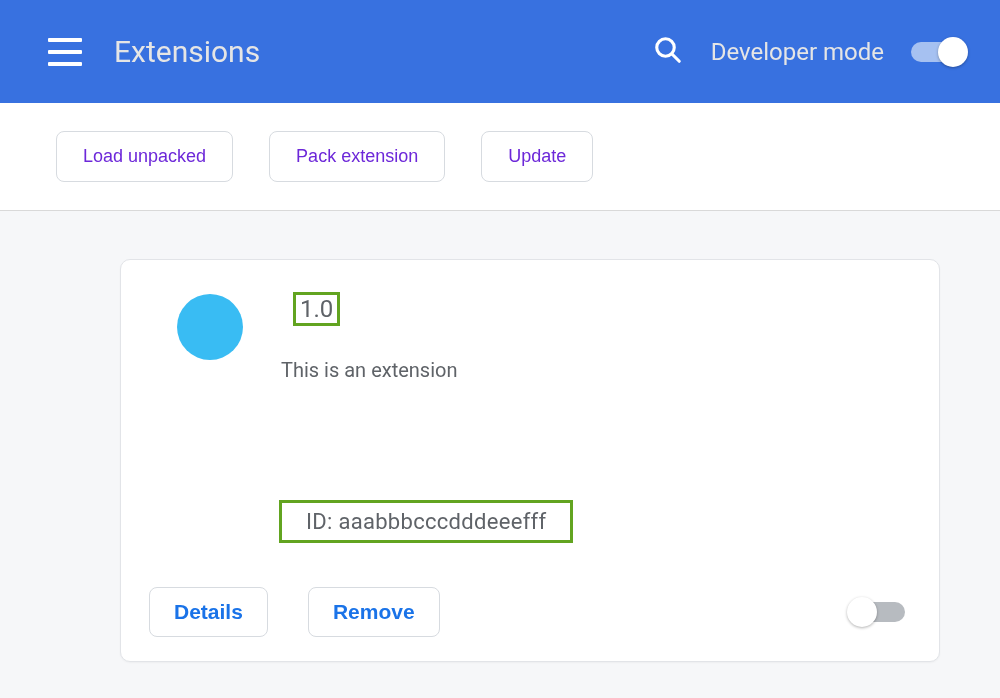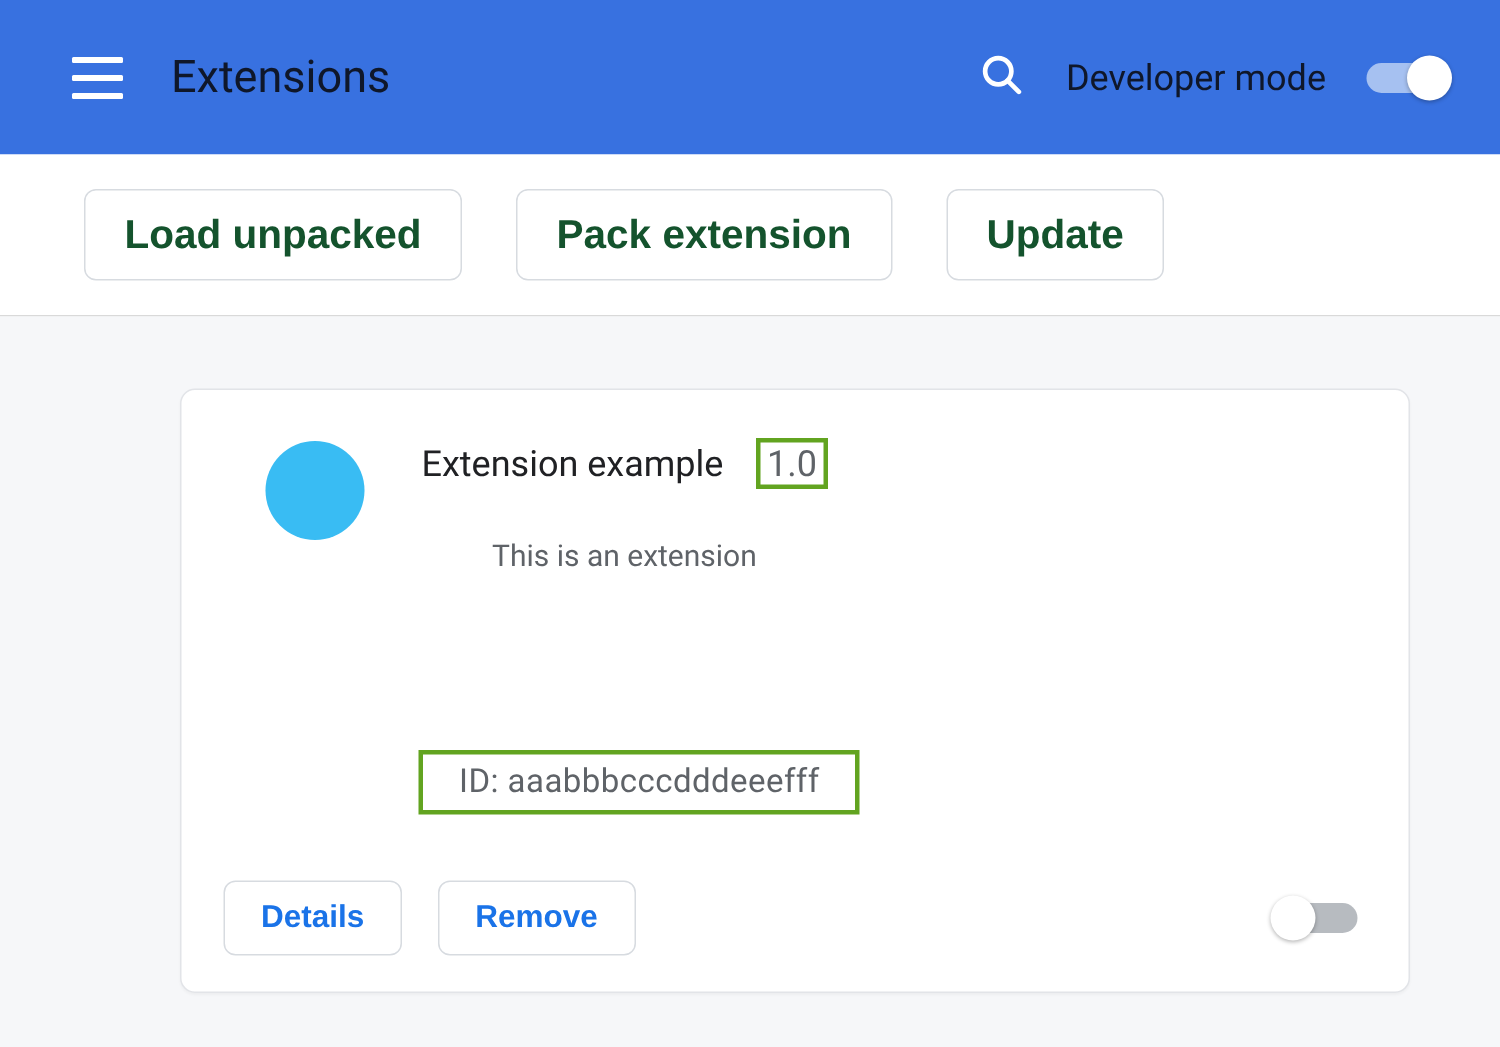--- a/index.html
+++ b/index.html
@@ -9,21 +9,21 @@
     height: 698px;
     background: #fff;
     overflow: hidden;
   }
   .header {
     background: #3871e0;
     height: 103px;
     display: flex;
     align-items: center;
     padding: 0 32px 0 48px;
-    color: #0f172a;
+    color: #e5e5e5;
   }
   .menu-icon {
     width: 34px; height: 28px;
     display: flex; flex-direction: column; justify-content: space-between;
     margin-right: 32px;
     cursor: pointer;
   }
   .menu-icon span {
     display: block; height: 4px; background: #fff; border-radius: 1px;
   }
@@ -66,23 +66,23 @@
     display: flex;
     align-items: center;
     gap: 36px;
     padding-left: 56px;
     border-bottom: 1px solid #d9d9d9;
     background: #fff;
   }
   .tb-button {
     border: 1px solid #d7dbe0;
     background: #fff;
-    color: #14532d;
-    font-size: 27px;
-    font-weight: 700;
+    color: #6d28d9;
+    font-size: 18px;
+    font-weight: 400;
     padding: 14px 26px;
     border-radius: 8px;
     cursor: pointer;
   }
   .content {
     background: #f6f7f9;
     height: calc(698px - 103px - 108px);
     padding: 48px 56px 0 120px;
   }
   .card {
@@ -135,21 +135,21 @@
     border: 3px solid #62a420;
     padding: 6px 24px;
     font-size: 22px;
     color: #5f6368;
     letter-spacing: 0.3px;
   }
   .card-actions {
     display: flex;
     align-items: center;
     margin-top: 44px;
-    gap: 24px;
+    gap: 40px;
   }
   .action-btn {
     border: 1px solid #d7dbe0;
     background: #fff;
     color: #1a73e8;
     font-size: 21px;
     font-weight: 600;
     padding: 12px 24px;
     border-radius: 8px;
     cursor: pointer;
@@ -205,21 +205,20 @@
   <button class="tb-button">Pack extension</button>
   <button class="tb-button">Update</button>
 </div>
 
 <div class="content">
   <div class="card">
     <div class="card-top">
       <div class="ext-icon"></div>
       <div class="ext-info">
         <div class="ext-name-row">
-          <span>Extension example</span>
           <span class="version-box">1.0</span>
         </div>
         <div class="ext-desc">This is an extension</div>
       </div>
     </div>
     <div class="ext-id-row">
       <span class="id-box">ID: aaabbbcccdddeeefff</span>
     </div>
     <div class="card-actions">
       <button class="action-btn">Details</button>

